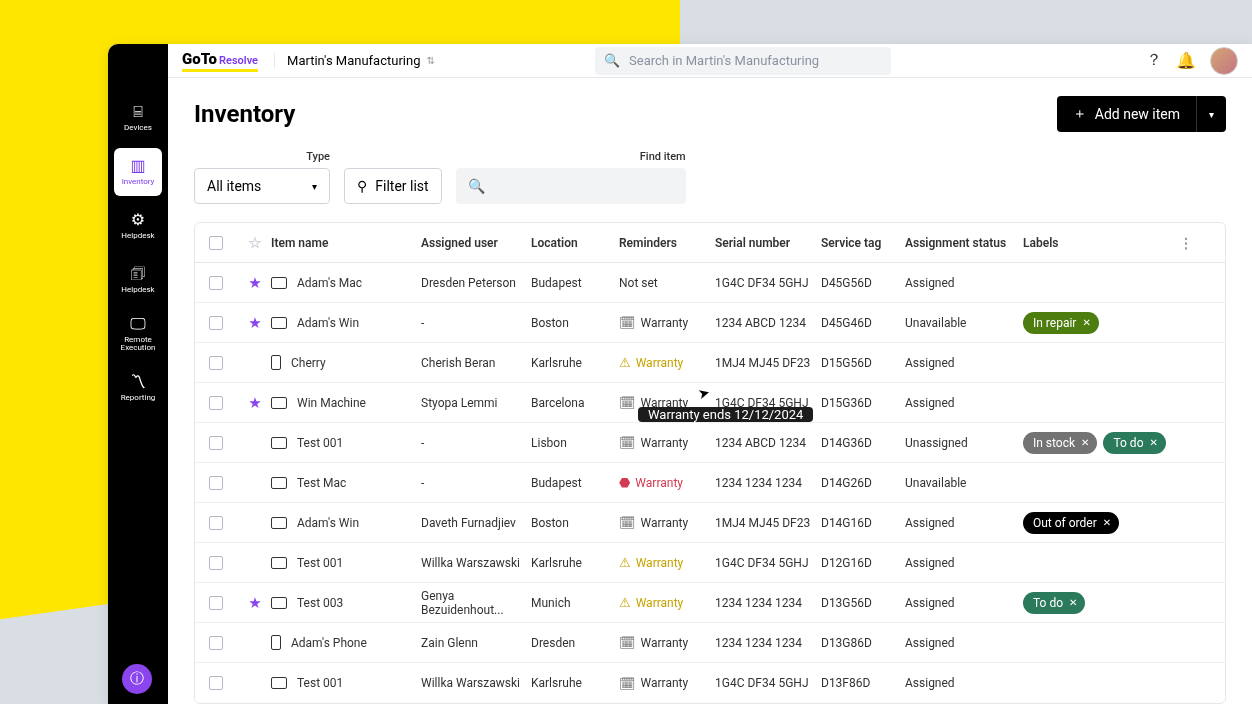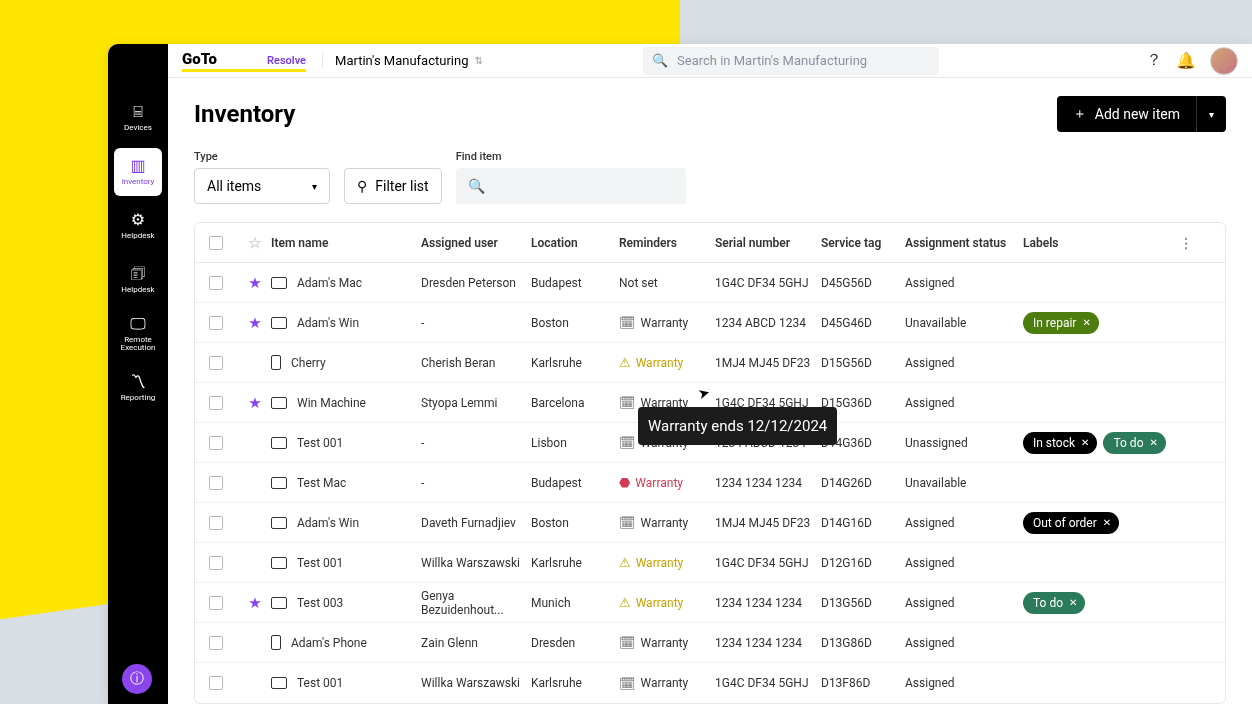--- a/index.html
+++ b/index.html
@@ -77,21 +77,20 @@
   border-bottom: 1px solid #e4e7eb;
   gap: 10px;
 }
 .logo {
   font-weight: 900;
   font-size: 15px;
   display: flex;
   align-items: baseline;
   border-bottom: 3px solid #ffe600;
   padding-bottom: 1px;
-  gap: 48px;
 }
 .resolve {
   font-size: 11px;
   color: #7c3aed;
   font-weight: 600;
   margin-left: 2px;
 }
 .tenant {
   display: flex;
   align-items: center;
@@ -160,21 +159,21 @@
   cursor: pointer;
   font-size: 10px;
 }
 .filter-row {
   display: flex;
   gap: 14px;
   margin-top: 18px;
   align-items: flex-end;
 }
 .filter-group { display: flex; flex-direction: column; gap: 5px; }
-.filter-label { font-size: 11px; color: #333; font-weight: 500; }
+.filter-label { font-size: 11px; color: #333; font-weight: 500; text-align: right; }
 .select, .filter-btn, .find-input {
   border: 1px solid #d1d5db;
   height: 36px;
   border-radius: 4px;
   display: flex;
   align-items: center;
   padding: 0 12px;
   font-size: 14px;
   gap: 8px;
   background: #fff;
@@ -237,22 +236,22 @@
   font-size: 12px;
   display: inline-flex;
   align-items: center;
   gap: 6px;
 }
 .pill .x { font-size: 10px; cursor: pointer; }
 .tooltip {
   position: absolute;
   background: #1c1c1c;
   color: #fff;
-  font-size: 15px;
-  padding: 10px 10px;
+  font-size: 13px;
+  padding: 0 10px;
   border-radius: 4px;
   top: 363px; left: 530px;
   z-index: 10;
 }
 .cursor-arrow {
   position: absolute;
   top: 341px; left: 590px;
   font-size: 14px;
   z-index: 11;
   transform: rotate(-15deg);
@@ -477,21 +476,21 @@
     <div>-</div>
     <div>Lisbon</div>
     <div class="reminder">
       <span class="cal-icon">🗓</span>
                 <span class="rlabel ">Warranty</span>
     </div>
     <div>1234 ABCD 1234</div>
     <div>D14G36D</div>
     <div>Unassigned</div>
     <div class="labels">
-                <span class="pill" style="background:#000000">In stock<span class="x">✕</span></span>
+                <span class="pill" style="background:#737373">In stock<span class="x">✕</span></span>
                 <span class="pill" style="background:#2a7a5b">To do<span class="x">✕</span></span>
               </div>
     <div></div>
             </div>
             <div class="trow">
     <div>
                 <div class="checkbox"></div>
               </div>
     <div class="star "></div>
     <div class="item-name">

